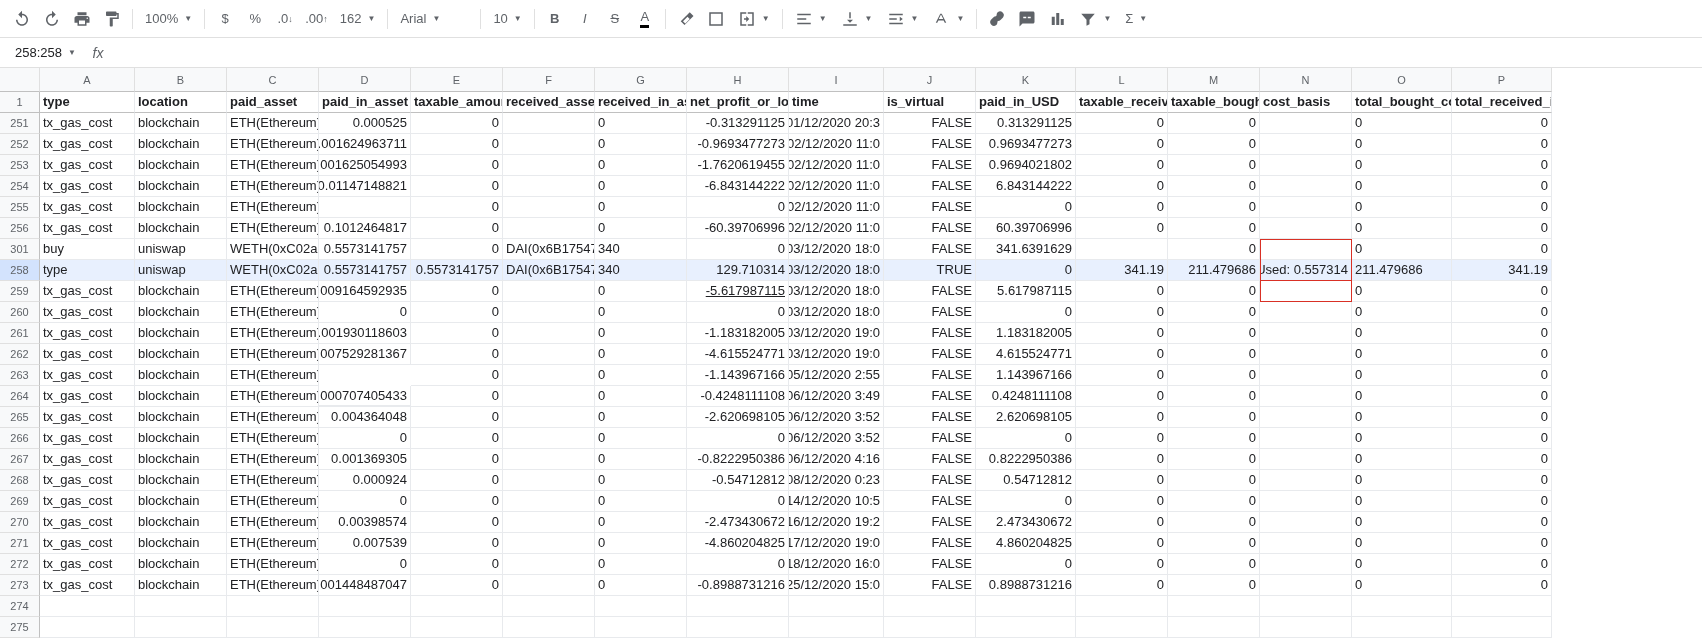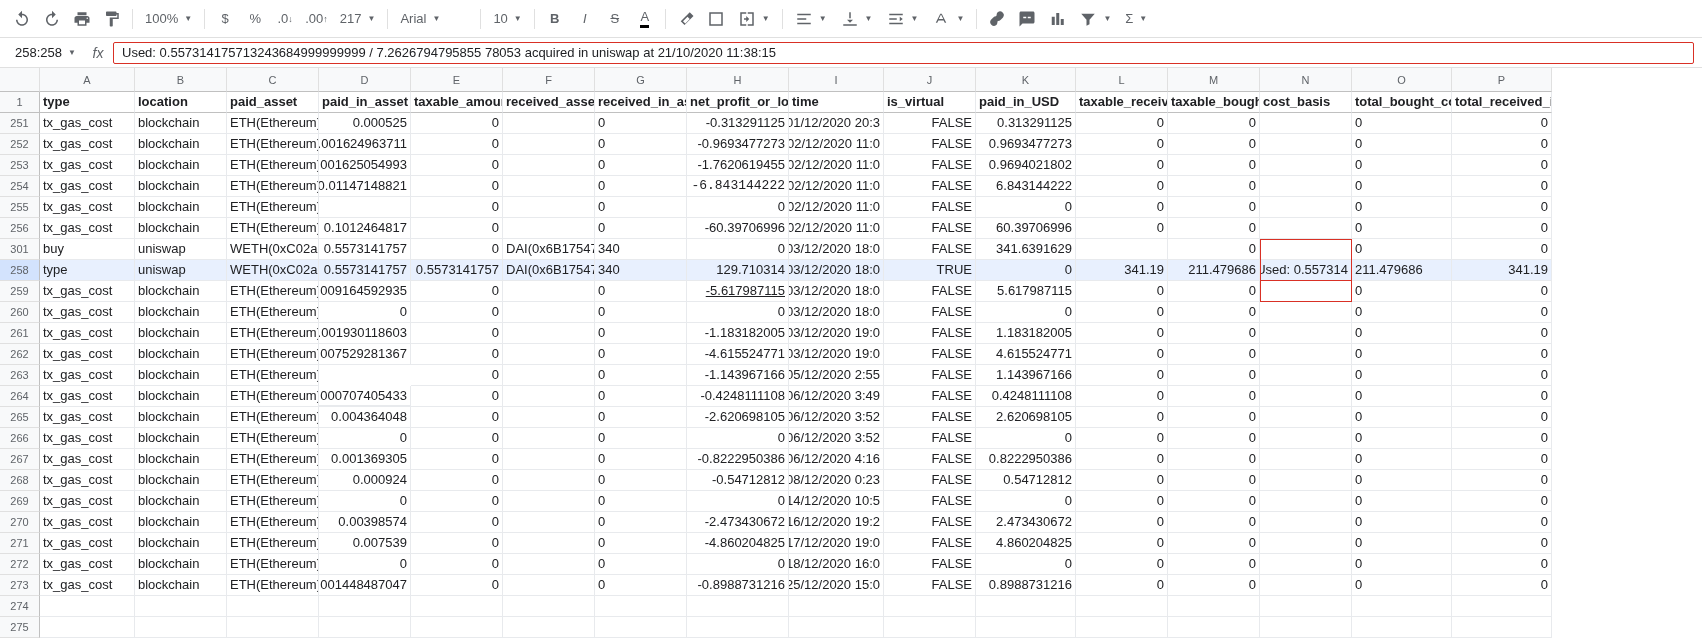--- a/index.html
+++ b/index.html
@@ -65,21 +65,21 @@
   <div class="tb-dd">
       <span>100%</span>
       <span class="arrow">▼</span>
     </div>
   <div class="tb-sep"></div>
   <div class="tb-btn">$</div>
   <div class="tb-btn">%</div>
   <div class="tb-btn">.0<span style="font-size:9px">↓</span></div>
   <div class="tb-btn">.00<span style="font-size:9px">↑</span></div>
   <div class="tb-dd">
-      <span>217</span>
+      <span>162</span>
       <span class="arrow">▼</span>
     </div>
   <div class="tb-sep"></div>
   <div class="tb-dd tb-font">
       <span>Arial</span>
       <span class="arrow">▼</span>
     </div>
   <div class="tb-sep"></div>
   <div class="tb-dd tb-size">
       <span>10</span>
@@ -164,23 +164,20 @@
     </div>
   <div class="tb-dd">Σ<span class="arrow">▼</span></div>
 </div>
 
 <div class="namebox-row">
   <div class="namebox">
     <span>258:258</span>
     <span class="arrow">▼</span>
   </div>
   <div class="fx">fx</div>
-  <div class="formula-bar">
-    <span>Used: 0.557314175713243684999999999 / 7.2626794795855 78053 acquired in uniswap at 21/10/2020 11:38:15</span>
-  </div>
 </div>
 
 <div class="sheet">
   <div style="display:flex;flex-direction:column">
 
     <div style="display:flex">
       <div class="corner"></div>
       <div class="col-headers" id="col-headers">
           <div class="col-h" style="width: 95px;">A</div>
           <div class="col-h" style="width: 92px;">B</div>
@@ -308,21 +305,21 @@
               <div class="cell num" style="width: 100px;">0</div>
             </div>
             <div class="row">
               <div class="cell" style="width: 95px;">tx_gas_cost</div>
               <div class="cell" style="width: 92px;">blockchain</div>
               <div class="cell" style="width: 92px;">ETH(Ethereum)</div>
               <div class="cell num" style="width: 92px;">0.01147148821</div>
               <div class="cell num" style="width: 92px;">0</div>
               <div class="cell" style="width: 92px;"></div>
               <div class="cell" style="width: 92px;">0</div>
-              <div class="cell num" style="width: 102px; font-family: Liberation Mono, monospace;">-6.843144222</div>
+              <div class="cell num" style="width: 102px;">-6.843144222</div>
               <div class="cell num" style="width: 95px;">02/12/2020 11:0</div>
               <div class="cell num" style="width: 92px;">FALSE</div>
               <div class="cell num" style="width: 100px;">6.843144222</div>
               <div class="cell num" style="width: 92px;">0</div>
               <div class="cell num" style="width: 92px;">0</div>
               <div class="cell num" style="width: 92px;"></div>
               <div class="cell" style="width: 100px;">0</div>
               <div class="cell num" style="width: 100px;">0</div>
             </div>
             <div class="row">

